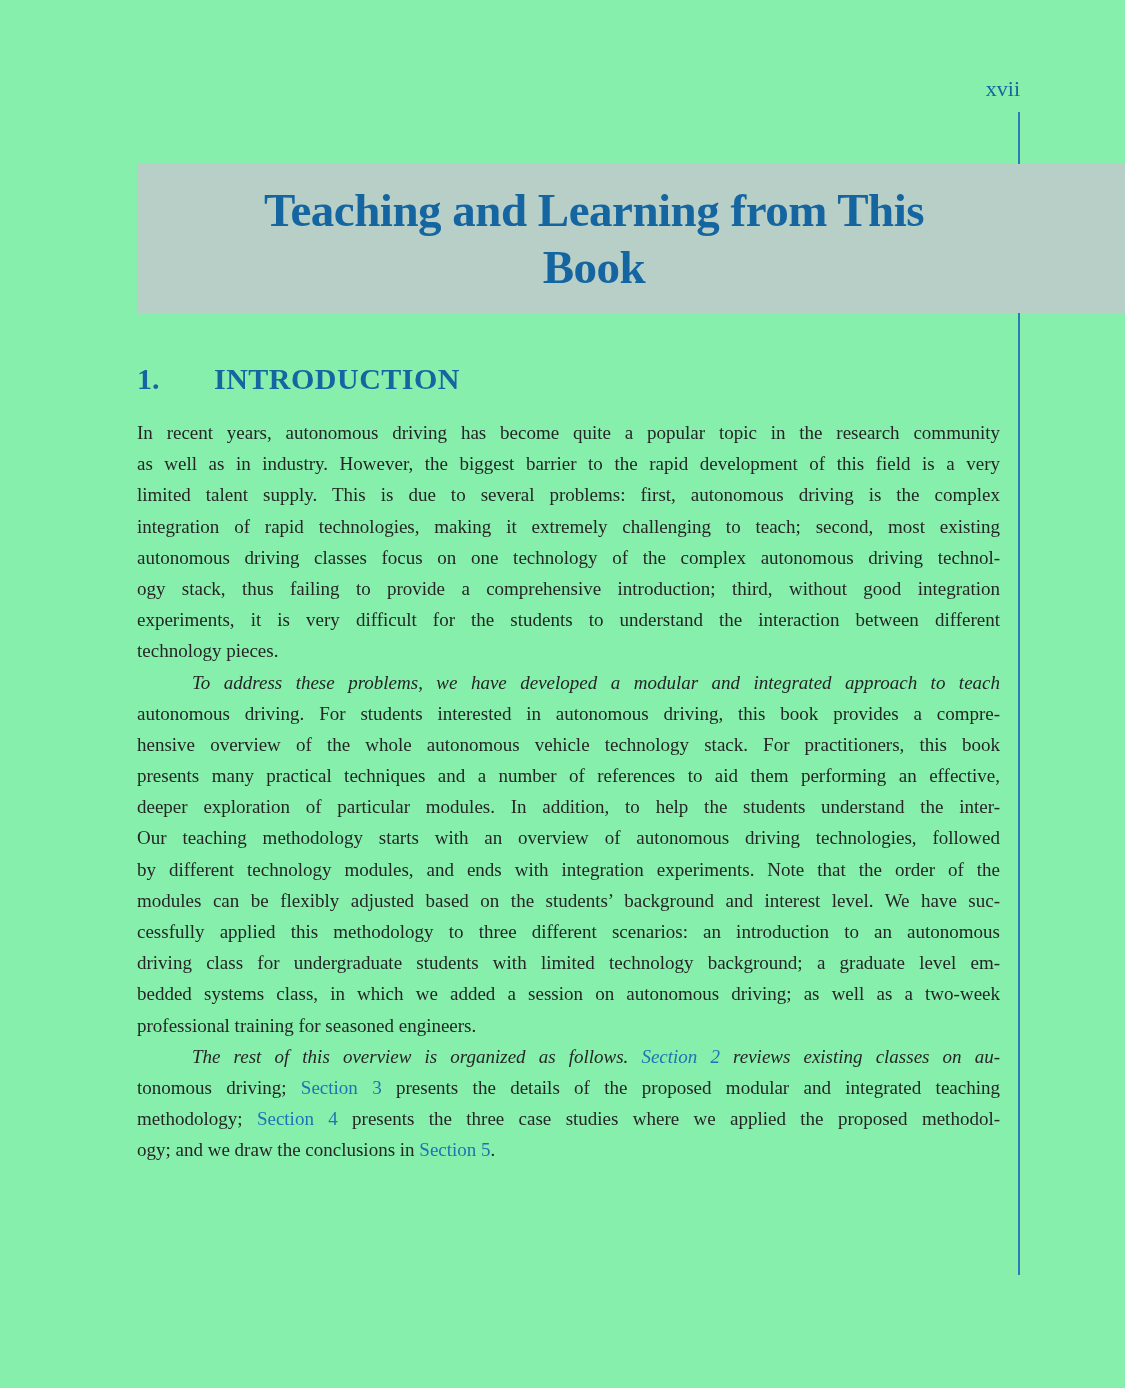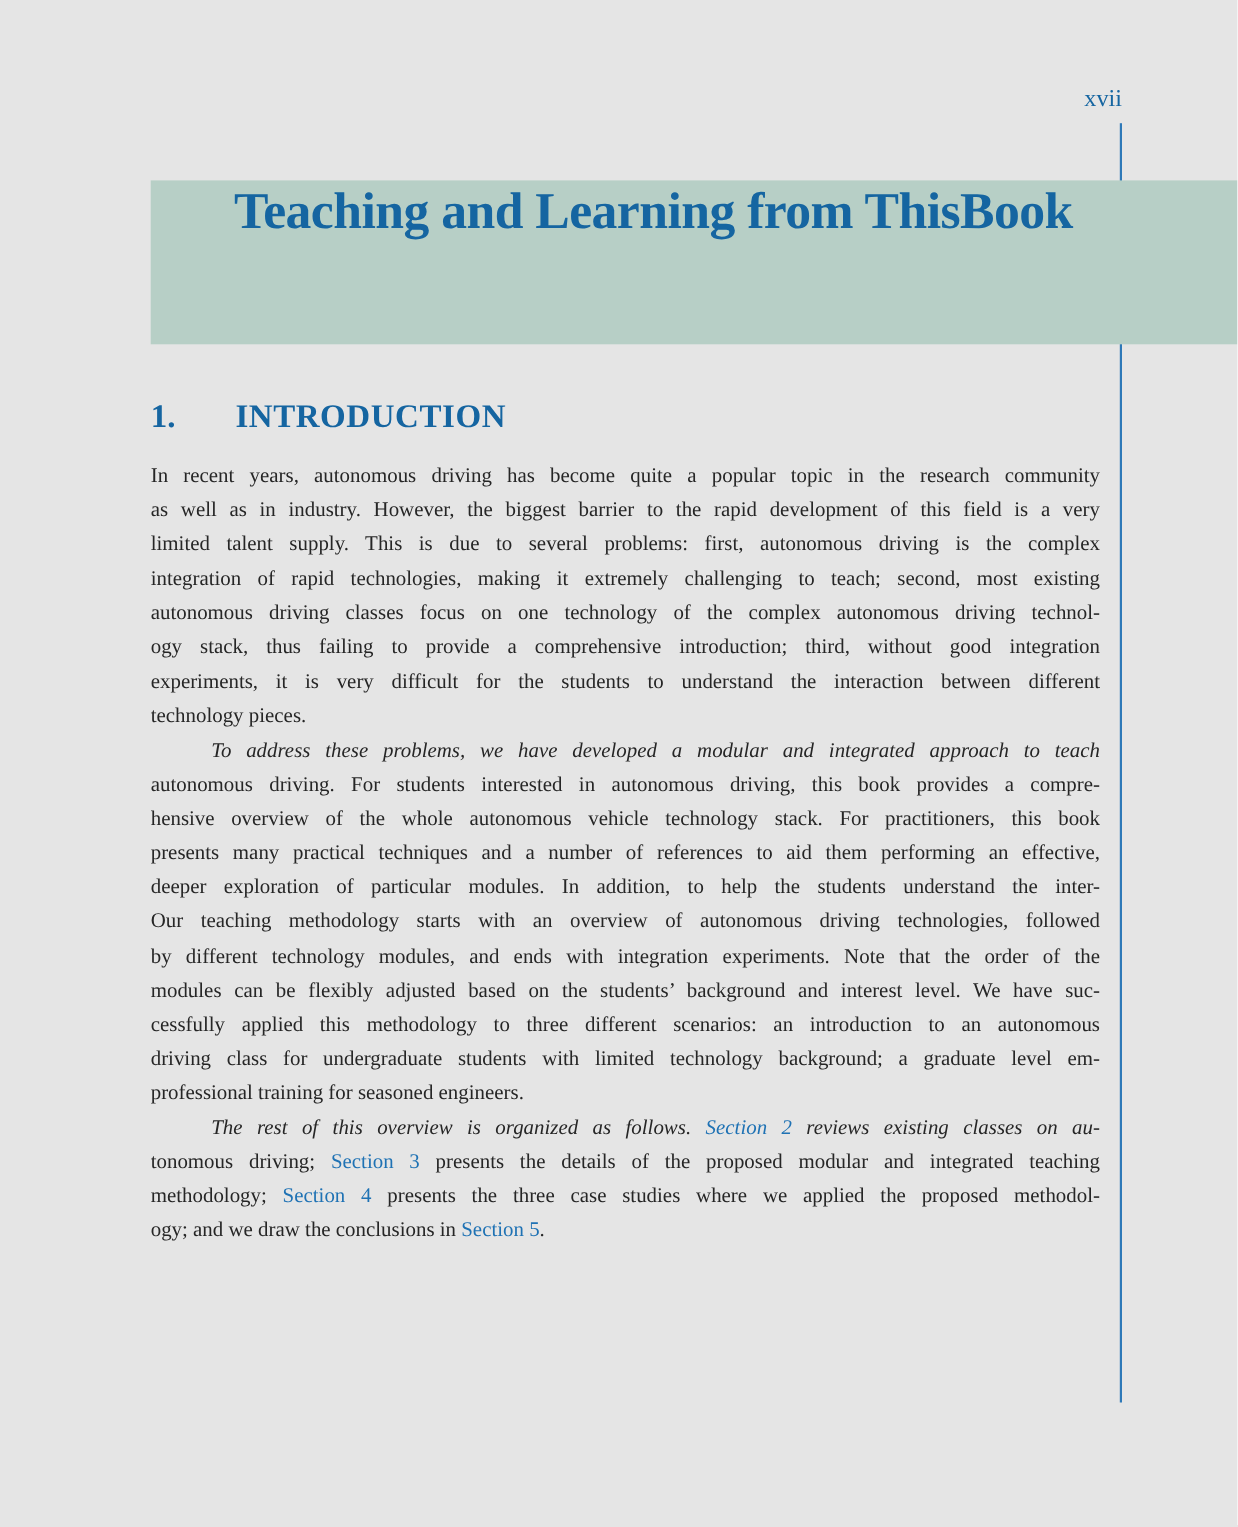--- a/index.html
+++ b/index.html
@@ -1,20 +1,20 @@
 <!DOCTYPE html>
 <html><head>
 <meta charset="utf-8">
 <style>
   html, body { margin: 0; padding: 0; background: #ffffff; }
   .page {
     position: relative;
     width: 1125px;
     height: 1388px;
-    background: #e5e5e5;
+    background: #86efac;
     font-family: "Liberation Serif", "DejaVu Serif", serif;
     overflow: hidden;
   }
   .pageno {
     position: absolute;
     top: 76px;
     left: 880px;
     width: 140px;
     text-align: right;
     font-size: 22px;
@@ -31,21 +31,21 @@
   }
   .banner {
     position: absolute;
     left: 137px;
     top: 164px;
     right: 0;
     height: 149px;
     background: #b7cfc6;
     z-index: 2;
     display: flex;
-    flex-direction: row;
+    flex-direction: column;
     justify-content: center;
     box-sizing: border-box;
     padding-right: 74px;
   }
   .banner-title-line {
     text-align: center;
     color: #1565a1;
     font-weight: bold;
     font-size: 47px;
     line-height: 57px;
@@ -120,20 +120,21 @@
         <div class="line">hensive overview of the whole autonomous vehicle technology stack. For practitioners, this book</div>
         <div class="line">presents many practical techniques and a number of references to aid them performing an effective,</div>
         <div class="line">deeper exploration of particular modules. In addition, to help the students understand the inter-</div>
       </div>
       <div class="para">
         <div class="line">Our teaching methodology starts with an overview of autonomous driving technologies, followed</div>
         <div class="line">by different technology modules, and ends with integration experiments. Note that the order of the</div>
         <div class="line">modules can be flexibly adjusted based on the students’ background and interest level. We have suc-</div>
         <div class="line">cessfully applied this methodology to three different scenarios: an introduction to an autonomous</div>
         <div class="line">driving class for undergraduate students with limited technology background; a graduate level em-</div>
+        <div class="line">bedded systems class, in which we added a session on autonomous driving; as well as a two-week</div>
         <div class="line last">professional training for seasoned engineers.</div>
       </div>
       <div class="para">
         <div class="line first-indent">The rest of this overview is organized as follows. <a class="slink">Section 2</a> reviews existing classes on au-</div>
         <div class="line">tonomous driving; <a class="slink">Section 3</a> presents the details of the proposed modular and integrated teaching</div>
         <div class="line">methodology; <a class="slink">Section 4</a> presents the three case studies where we applied the proposed methodol-</div>
         <div class="line last">ogy; and we draw the conclusions in <a class="slink">Section 5</a>.</div>
       </div>
     </div>
 

